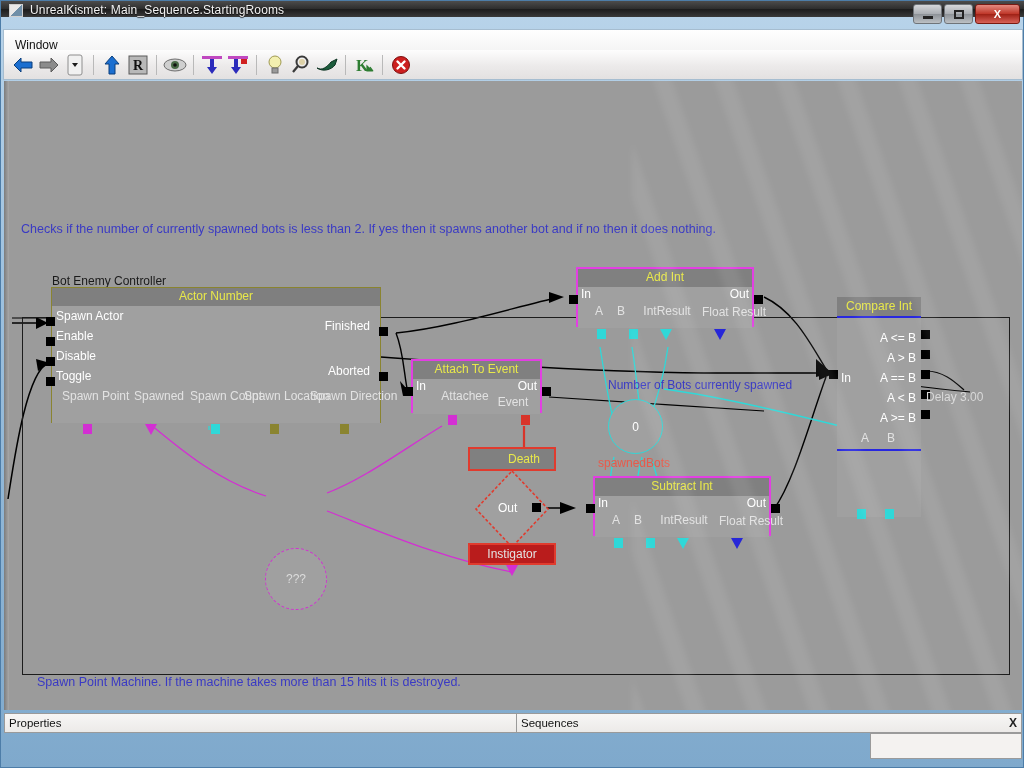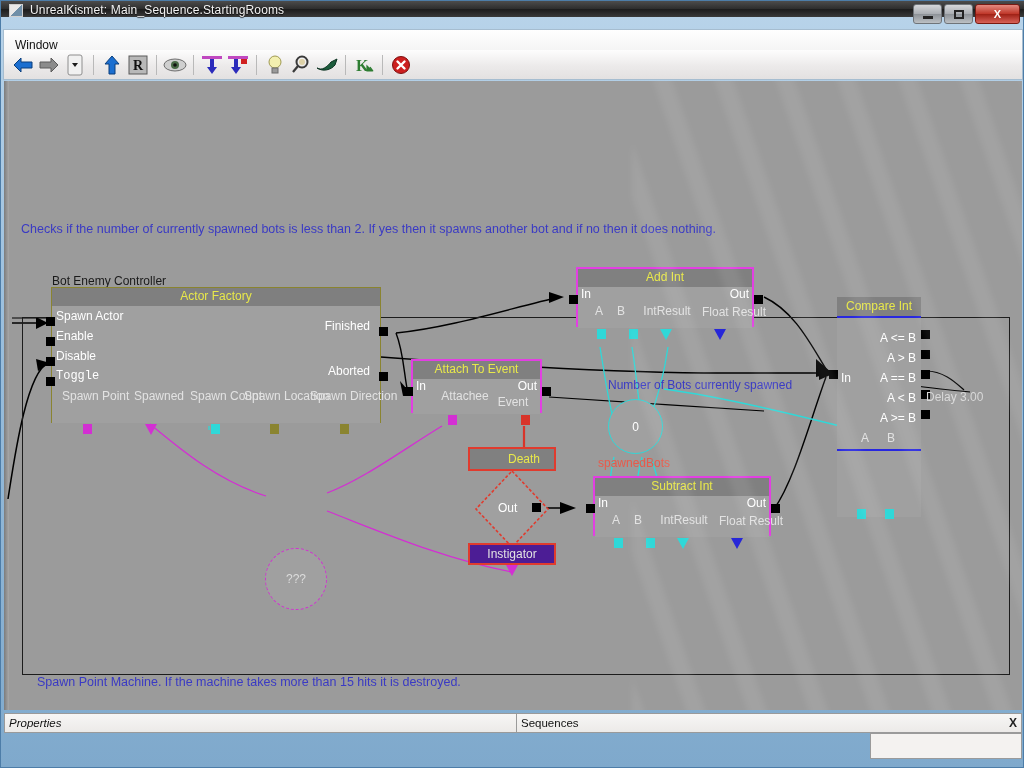--- a/index.html
+++ b/index.html
@@ -322,26 +322,26 @@
 
     <div class="comment" style="left:17px; top:141px;">Checks if the number of currently spawned bots is less than 2. If yes then it spawns another bot and if no then it does nothing.</div>
 
     <div id="seq-frame"></div>
 
     <div class="comment" style="left:33px; top:594px;">Spawn Point Machine. If the machine takes more than 15 hits it is destroyed.</div>
 
     <div style="position:absolute; left:48px; top:193px; color:#1a1a1a; font-size:12px;">Bot Enemy Controller</div>
 
     <div class="node nb-olive" style="left:47px; top:206px; width:330px; height:136px;">
-      <div class="node-title" style="margin:-1px -1px 0 -1px;">Actor Factory</div>
+      <div class="node-title" style="margin:-1px -1px 0 -1px;">Actor Number</div>
       <div class="node-body" style="height:117px; position:relative;">
         <div class="io-label" style="left:4px; top:4px;">Spawn Actor</div>
         <div class="io-label" style="left:4px; top:24px;">Enable</div>
         <div class="io-label" style="left:4px; top:44px;">Disable</div>
-        <div class="io-label" style="left:4px; top:64px;font-family:Liberation Mono, monospace;">Toggle</div>
+        <div class="io-label" style="left:4px; top:64px;">Toggle</div>
         <div class="io-label" style="right:10px; top:14px;">Finished</div>
         <div class="io-label" style="right:10px; top:59px;">Aborted</div>
 
         <div class="var-label" style="left:10px; top:84px; width:62px;">Spawn Point</div>
         <div class="var-label" style="left:76px; top:84px; width:62px;">Spawned</div>
         <div class="var-label" style="left:138px; top:84px; width:52px;">Spawn Count</div>
         <div class="var-label" style="left:192px; top:84px; width:62px;">Spawn Location</div>
         <div class="var-label" style="left:258px; top:84px; width:66px;">Spawn Direction</div>
       </div>
 
@@ -393,21 +393,21 @@
 
     <div class="node" style="left:464px; top:366px; width:88px; height:24px; background:#808080; border:2px solid #e03b2e;padding-left:24px;">
       <div style="color:#e8e84a; font-size:12px; text-align:center; padding-top:3px;">Death</div>
     </div>
 
     <svg style="position:absolute; left:468px; top:388px; width:80px; height:80px;">
       <polygon points="40,2 76,40 40,78 4,40" fill="#a0a0a0" stroke="#e03b2e" stroke-width="1.6" stroke-dasharray="3,2"></polygon>
     </svg>
     <div style="position:absolute; left:494px; top:420px; font-size:12px; color:#fff;">Out</div>
     <div class="conn-box" style="position:absolute; left:528px; top:422px;"></div>
-    <div class="node" style="left:464px; top:462px; width:88px; height:22px; background:#4c1d95; border:2px solid #e03b2e;">
+    <div class="node" style="left:464px; top:462px; width:88px; height:22px; background:#b91c1c; border:2px solid #e03b2e;">
       <div style="color:#e2e2e2; font-size:12px; text-align:center; padding-top:2px;">Instigator</div>
     </div>
     <div class="var-tri" style="position:absolute; left:502px; top:484px; border-top:11px solid #d32fd3;"></div>
 
     <div class="node nb-magenta" style="left:589px; top:395px; width:178px; height:60px;">
       <div class="node-title" style="margin:-2px -2px 0 -2px;">Subtract Int</div>
       <div class="node-body" style="height:41px; position:relative;">
         <div class="io-label" style="left:3px; top:1px;">In</div>
         <div class="io-label" style="right:3px; top:1px;">Out</div>
         <div class="var-label" style="left:11px; top:18px; width:20px;">A</div>
@@ -454,21 +454,21 @@
     </div>
     <div style="position:absolute; left:594px; top:375px; color:#e85a4a; font-size:12px;">spawnedBots</div>
 
     <div class="circle-var" style="left:261px; top:467px; width:62px; height:62px; background:#a0a0a0; border:1.5px dashed #d32fd3; color:#dcdcdc;">
       <span>???</span>
     </div>
 
   </div>
 
   <div id="panels">
-    <div class="panel-hdr" style="left:0; top:0; width:539px;font-style:italic;">
+    <div class="panel-hdr" style="left:0; top:0; width:539px;">
       <span>Properties</span>
       <span class="xbtn">X</span>
     </div>
     <div class="panel-hdr" style="left:512px; top:0; width:506px;">
       <span>Sequences</span>
       <span class="xbtn">X</span>
     </div>
     <div class="panel-body" style="left:866px; top:20px; width:152px; height:26px;"></div>
   </div>
 

